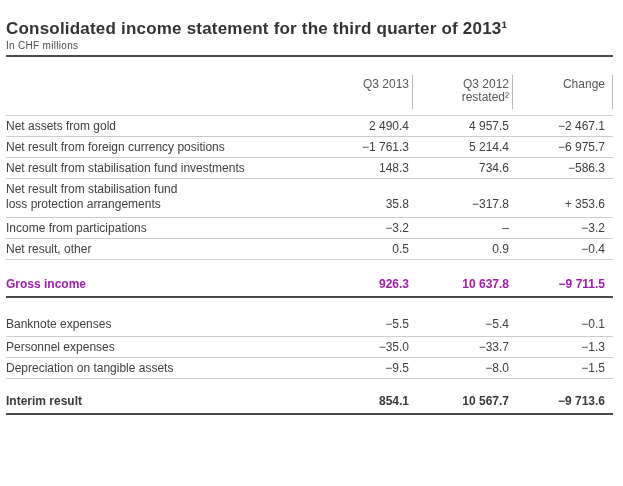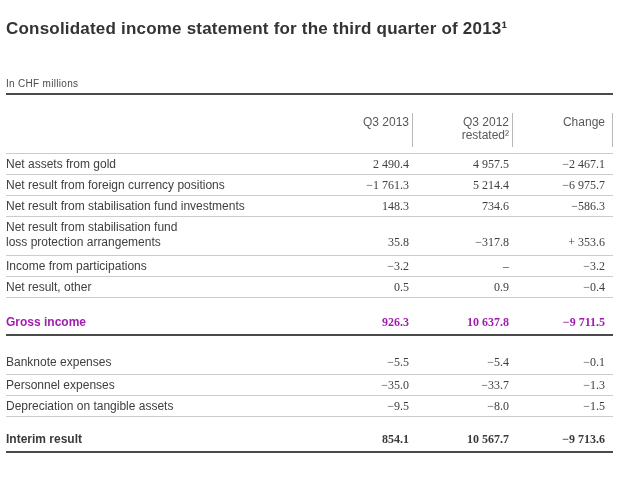--- a/index.html
+++ b/index.html
@@ -21,21 +21,20 @@
     font-size: 17px;
     font-weight: bold;
     color: #333333;
     line-height: 22px;
     letter-spacing: 0.2px;
     margin: 0;
   }
   .units {
     font-size: 10px;
     color: #4a4a4a;
-    margin-top: 38px;
     margin-bottom: 4px;
     letter-spacing: 0.3px;
   }
   table.stmt {
     border-collapse: collapse;
     table-layout: fixed;
     width: 607px;
     border-top: 2px solid #4a4a4a;
     font-size: 12px;
     color: #404040;
@@ -73,21 +72,21 @@
     padding: 4px 4px 4px 0;
     line-height: 12px;
     border-bottom: 1px solid #cccccc;
   }
   tbody td.lbl {
     text-align: left;
     padding-left: 0;
     padding-right: 0;
     white-space: pre-line;
   }
-  tbody td.num { text-align: right; font-family: Liberation Serif, serif; }
+  tbody td.num { text-align: right; }
   tbody td.last { padding-right: 8px; }
 
   tr.two-line td {
     line-height: 15px;
     vertical-align: bottom;
     padding-top: 3px;
     padding-bottom: 5px;
   }
   tr.total td {
     font-weight: bold;

